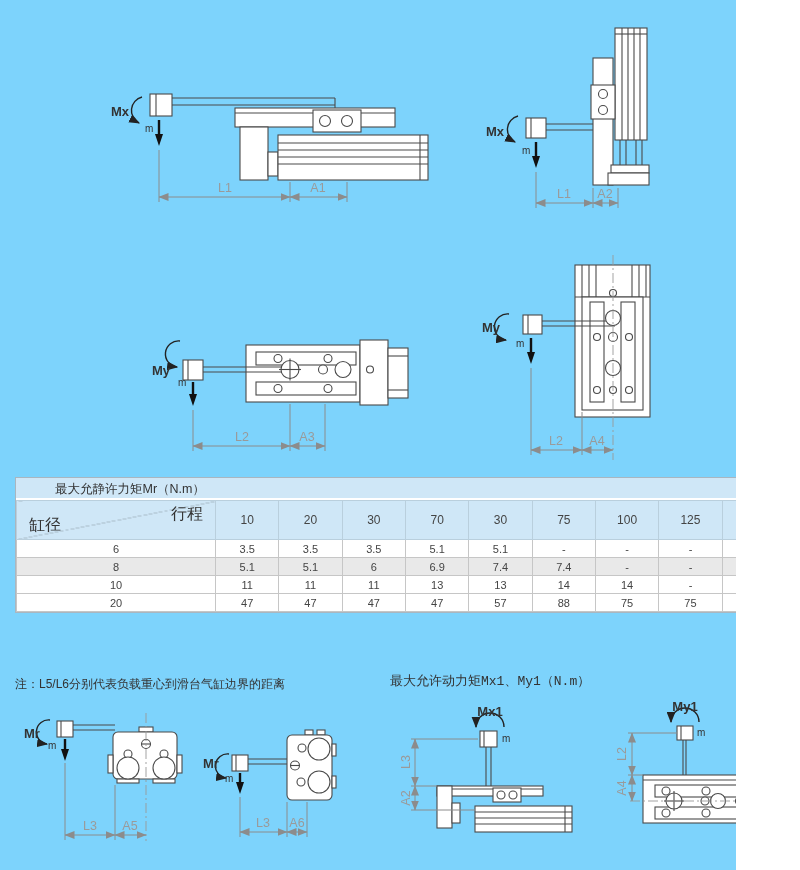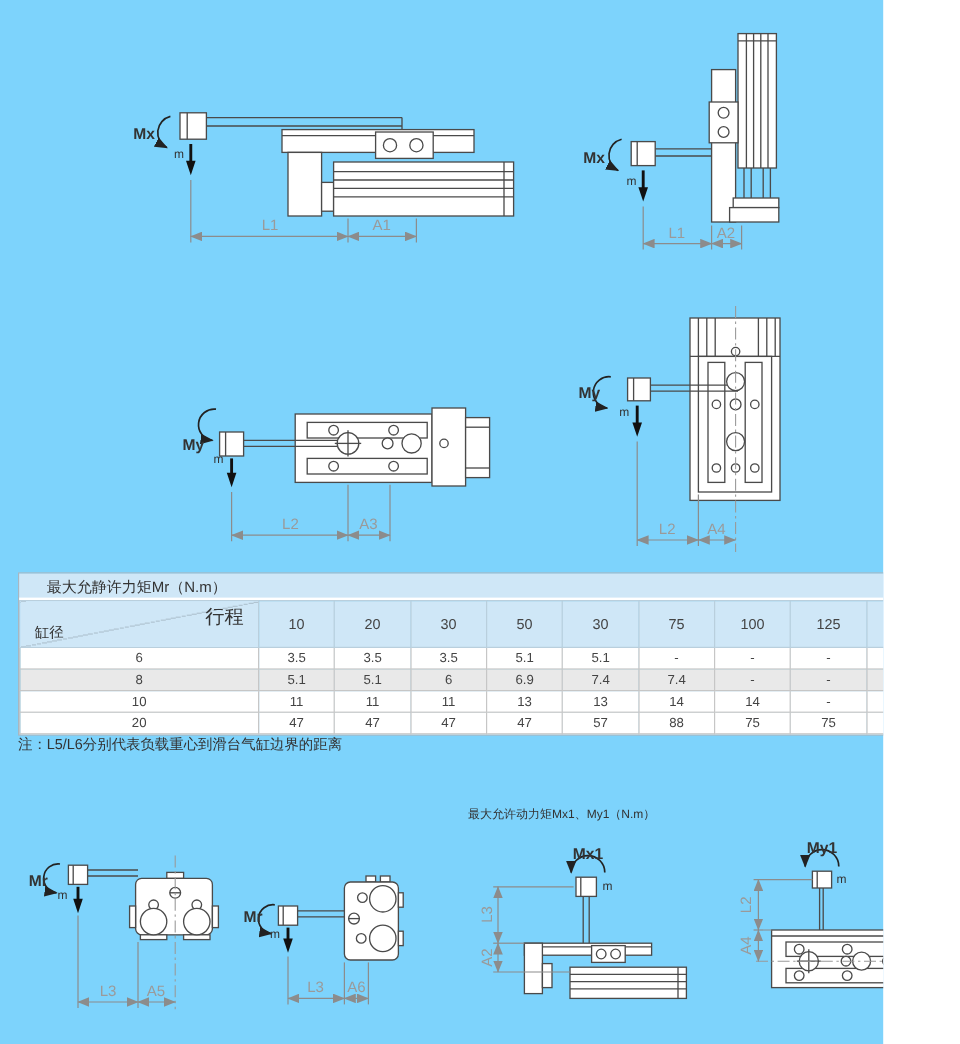--- a/index.html
+++ b/index.html
@@ -14,34 +14,34 @@
   .mass-line{stroke:#111111;stroke-width:2.4;}
   .mass-tip{fill:#111111;stroke:none;}
   .cl{stroke:#999999;stroke-width:0.9;stroke-dasharray:10 3 2 3;fill:none;}
   text{font-family:"Liberation Sans","DejaVu Sans",sans-serif;}
   .mlabel{font-size:13px;fill:#333333;font-weight:600;}
   .msmall{font-size:10px;fill:#333333;}
   .dlabel{font-size:12.5px;fill:#9a9a9a;}
   
   .table-block{position:absolute;left:15px;top:477px;width:770px;border:1px solid #a9b6c0;}
   .t-title{height:22px;line-height:22px;background:#cfe7f7;color:#333;font-size:12.5px;
-           padding-left:23px;border-bottom:2px solid #ffffff;box-sizing:border-box;}
+           padding-left:39px;border-bottom:2px solid #ffffff;box-sizing:border-box;}
   table.mt{border-collapse:collapse;width:100%;table-layout:fixed;}
   table.mt th,table.mt td{border:1px solid #c6c6c6;text-align:center;color:#444;}
   table.mt thead th{background:#cfe7f7;height:36px;font-weight:normal;font-size:12px;
                     border-color:#b9cfdd;}
   table.mt th.corner{width:196px;position:relative;
      background-image:linear-gradient(to bottom right,transparent 49.5%,#a9bcc9 49.5%,#a9bcc9 50.5%,transparent 50.5%),
                       linear-gradient(#cfe7f7,#cfe7f7);}
   .c-tr{position:absolute;top:3px;right:12px;font-size:16px;color:#333;}
-  .c-bl{position:absolute;bottom:3px;left:12px;font-size:12px;color:#333;}
+  .c-bl{position:absolute;bottom:3px;left:12px;font-size:16px;color:#333;}
   table.mt tbody td{height:15px;font-size:11px;background:#ffffff;}
   table.mt tbody tr.alt td{background:#e9e9e9;}
-  .note{position:absolute;left:15px;top:612px;font-size:12px;color:#333;}
-  .sec2-title{position:absolute;left:390px;top:672px;font-size:10px;color:#333;}
+  .note{position:absolute;left:15px;top:676px;font-size:12px;color:#333;}
+  .sec2-title{position:absolute;left:390px;top:672px;font-size:13px;color:#333;font-family:Liberation Mono, monospace;}
 </style>
 </head>
 <body>
 
 <div class="page">
 
   <svg width="0" height="0" style="position:absolute" aria-hidden="true">
     <defs>
       <marker id="arrg" viewBox="0 0 10 8" refX="9.5" refY="4" markerWidth="10" markerHeight="8" orient="auto-start-reverse" markerUnits="userSpaceOnUse">
         <path d="M0,0 L10,4 L0,8 z" fill="#8c8c8c"></path>
@@ -224,21 +224,21 @@
     <table class="mt">
       <thead>
         <tr id="col-head-row">
           <th class="corner">
             <span class="c-tr">行程</span>
             <span class="c-bl">缸径</span>
           </th>
         <th>10</th>
             <th>20</th>
             <th>30</th>
-            <th>50</th>
+            <th>70</th>
             <th>30</th>
             <th>75</th>
             <th>100</th>
             <th>125</th>
             <th>150</th>
           </tr>
       </thead>
       <tbody id="table-body">
           <tr>
             <td>6</td>

